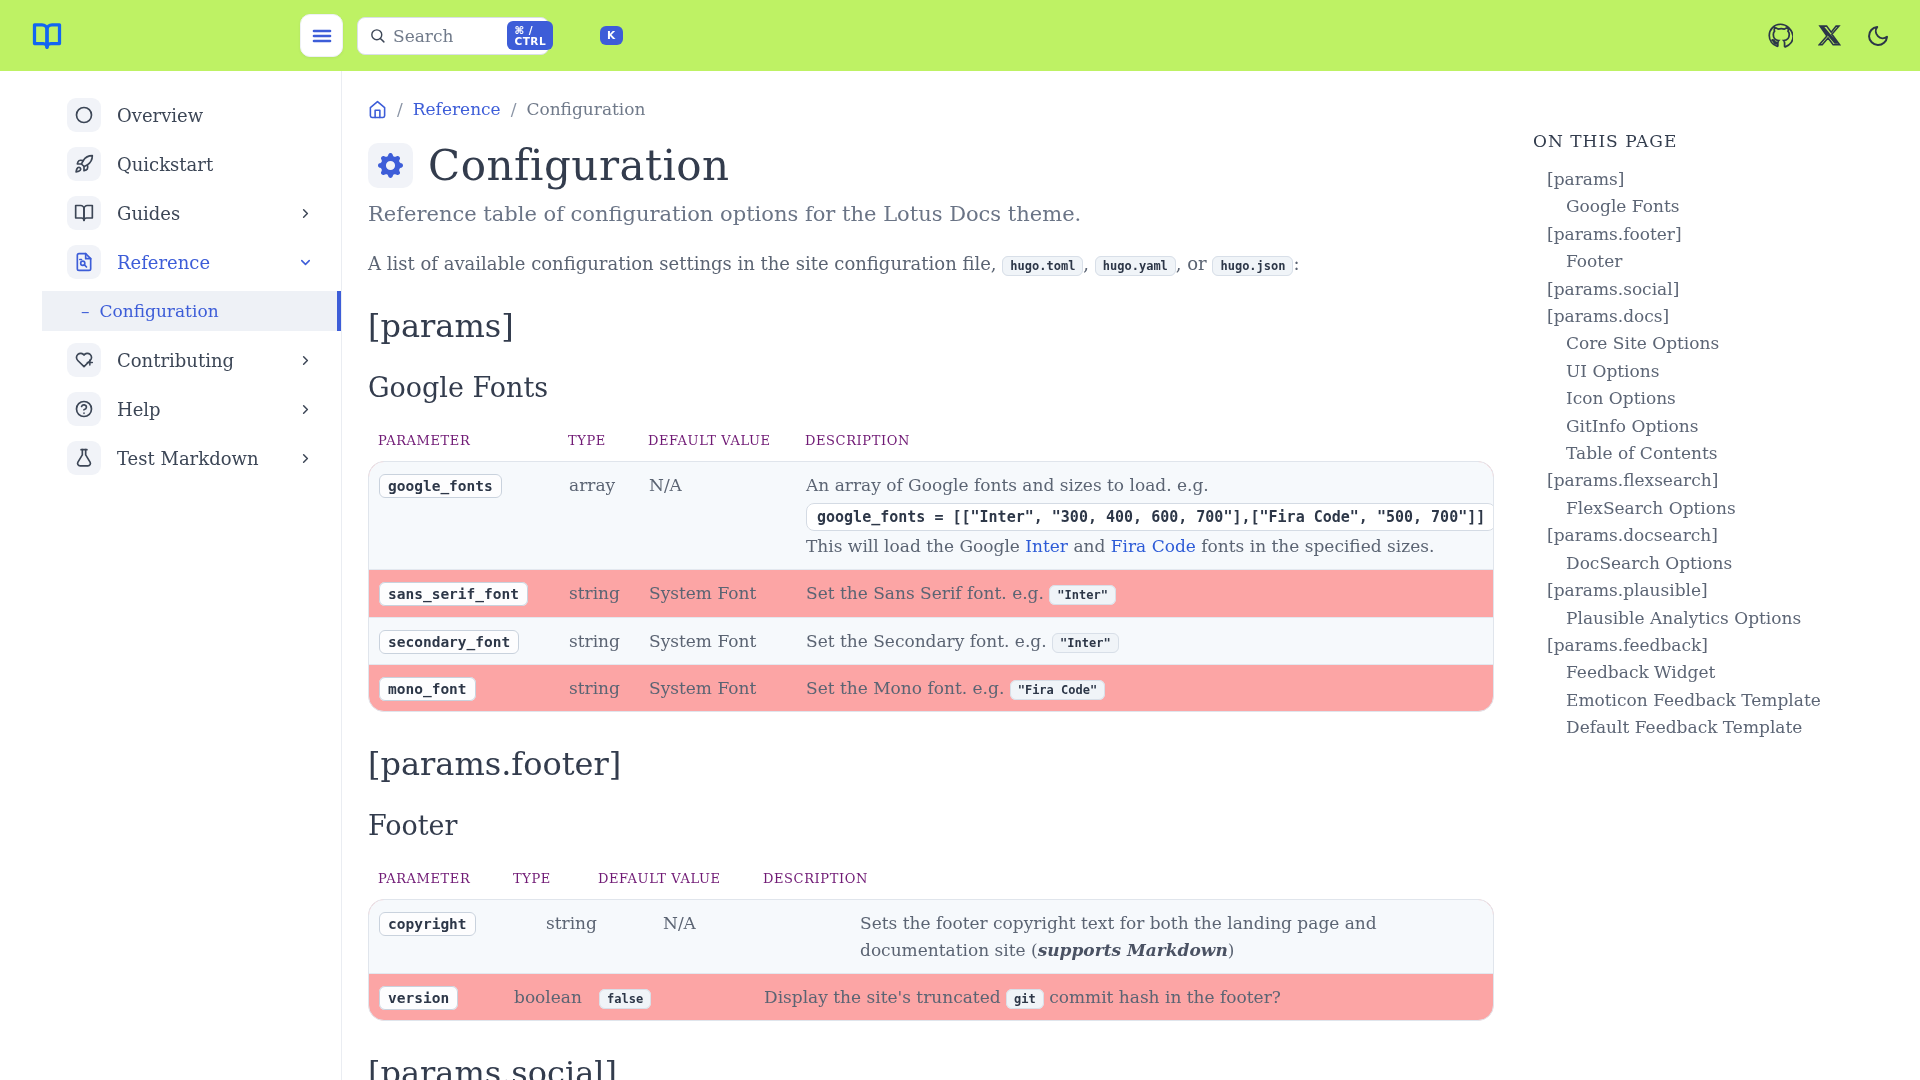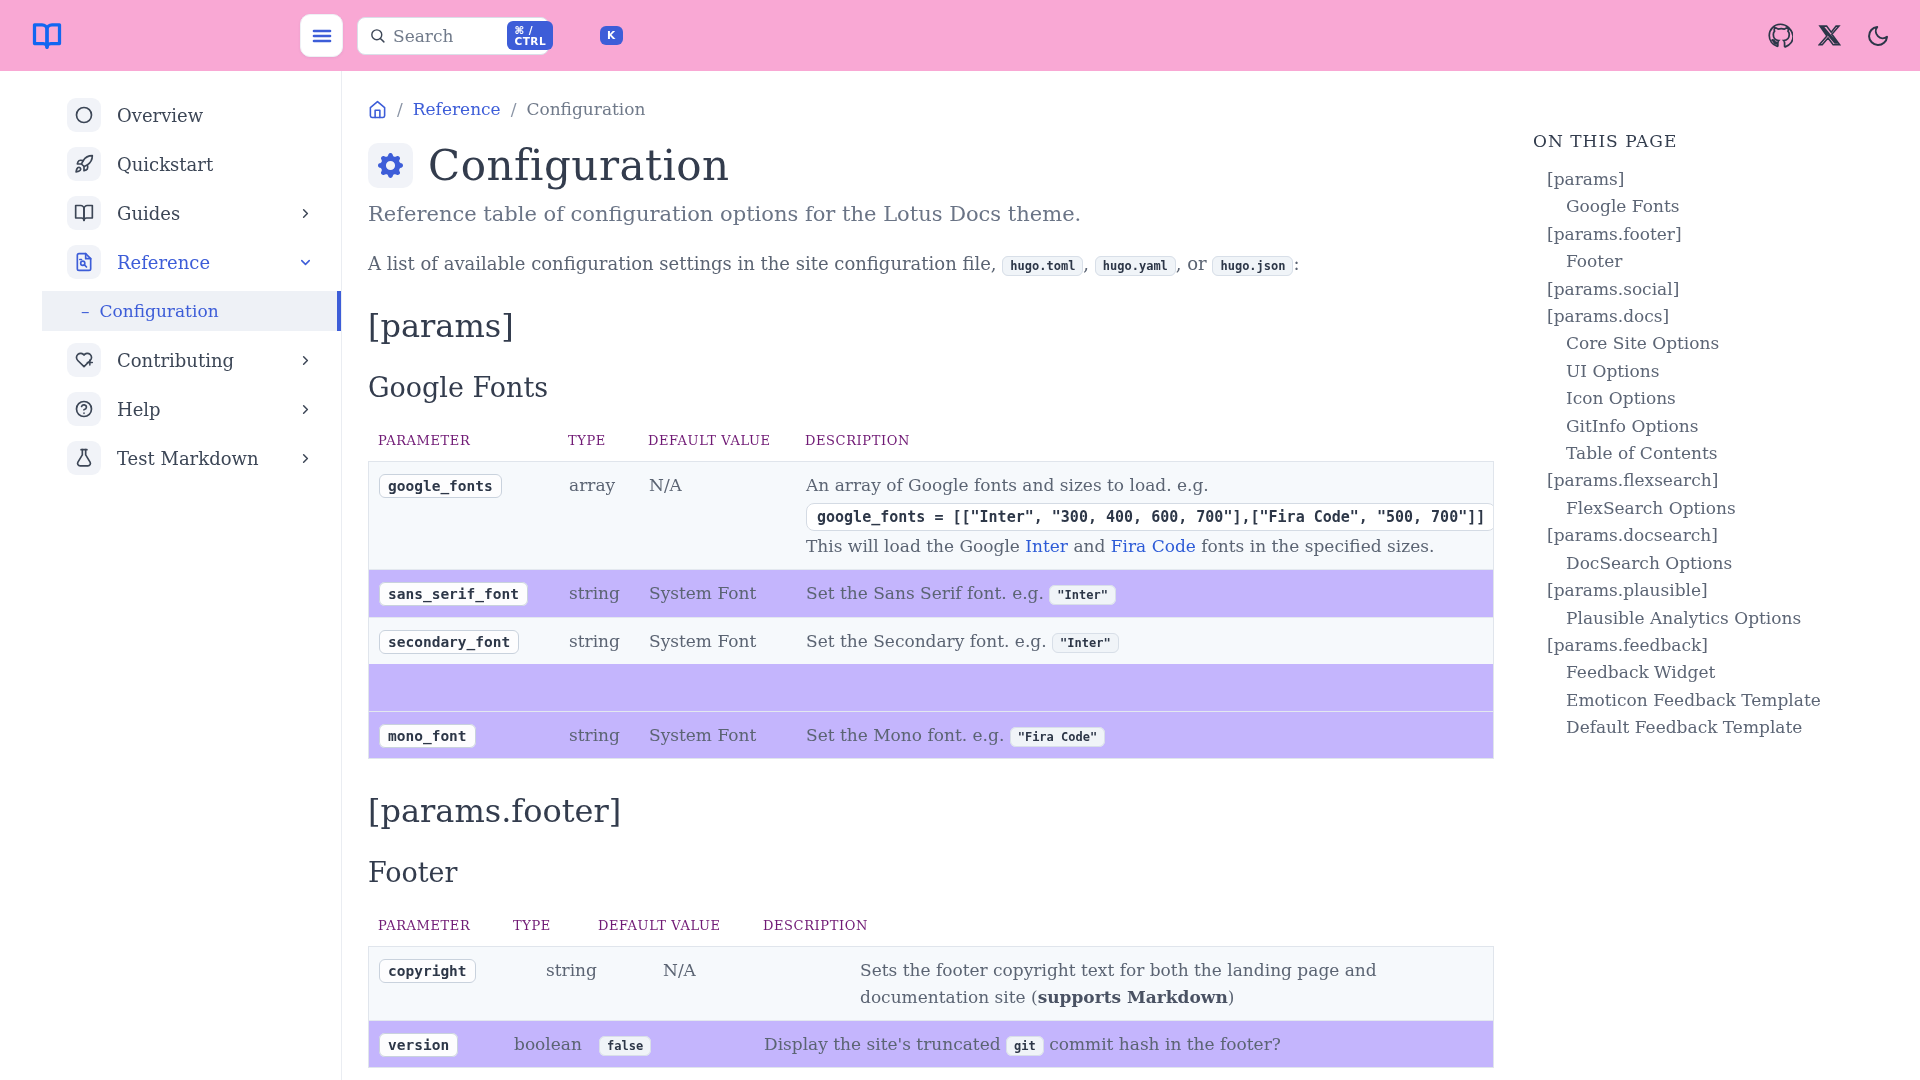--- a/index.html
+++ b/index.html
@@ -6,21 +6,21 @@
     --accent:#3d5dd8; --logo:#1266f1; --heading:#333c4d; --body:#5b6473;
     --muted:#707a8a; --border:#e0e5ec; --stripe:#f6f9fc; --iconbox:#f1f3f8;
     --navy:#2b3648;
   }
   *{box-sizing:border-box; margin:0; padding:0;}
   html,body{width:1920px; height:1080px; overflow:hidden; background:#fff;}
   body{font-family:"DejaVu Serif","Liberation Serif",serif; color:var(--body);}
   svg{display:block;}
 
   
-  .navbar{height:71px; display:flex; align-items:center; background:#f9a8d4;}
+  .navbar{height:71px; display:flex; align-items:center; background:#bef264;}
   .nav-logo-zone{width:300px; flex:0 0 300px; padding-left:30px;}
   .hamburger{width:43px; height:43px; border:1px solid #eef1f5; border-radius:10px;
     background:#fff; box-shadow:0 1px 3px rgba(40,60,120,.07); display:flex;
     align-items:center; justify-content:center; cursor:pointer; margin-right:14px;}
   .searchbox{height:38px; width:192px; border:1px solid #d9dfe8; border-radius:8px;
     display:flex; align-items:center; padding:0 7px 0 11px; gap:7px; cursor:text; background:#fff;}
   .searchbox .ph{color:var(--muted); font-size:17px;}
   .kbd{background:var(--accent); color:#fff; border-radius:6px;
     font-family:"DejaVu Sans","Liberation Sans",sans-serif; font-size:10.5px;
     font-weight:bold; padding:4px 7px; line-height:1; letter-spacing:.5px;margin-left:40px;}
@@ -59,37 +59,37 @@
   h1{font-size:42px; font-weight:400; color:var(--heading); letter-spacing:.5px;}
   .subtitle{font-size:21px; color:#6a7486; margin-top:12px;}
   .intro{font-size:18px; color:var(--body); margin-top:27px;}
   h2{font-size:32px; font-weight:400; color:var(--heading); margin-top:33px;}
   h3{font-size:27px; font-weight:400; color:var(--heading); margin-top:27px;}
 
   
   .tablewrap{margin-top:18px; max-width:1170px;}
   .thead{display:grid; padding:10px 10px; font-size:13px; letter-spacing:.6px;
     color:#701a75; }
-  .tbody{border:1px solid var(--border); border-radius:0; overflow:hidden; background:#c4b5fd;}
+  .tbody{border:1px solid var(--border); border-radius:16px; overflow:hidden; background:#fca5a5;}
   .trow{display:grid; padding:10px 10px; align-items:start; font-size:17px; min-height:43px;}
   .trow + .trow{border-top:1px solid #e3e8ef;}
   .tbody .trow:nth-child(odd){background:var(--stripe);}
   .cell{padding-right:12px; line-height:1.55;}
   code.badge{font-family:"DejaVu Sans Mono","Liberation Mono",monospace; font-size:14.5px;
     font-weight:bold; color:#2d3748; background:#fdfdfe; border:1px solid #c9d2dd;
     border-radius:6px; padding:3px 8px; white-space:nowrap;}
   code.inline{font-family:"DejaVu Sans Mono","Liberation Mono",monospace; font-size:12px;
     font-weight:bold; color:#2d3748; background:#f0f4f8; border:1px solid #d8dfe8;
     border-radius:6px; padding:2px 7px; white-space:nowrap;}
   .codeline{display:inline-block; margin:5px 0 3px 0;}
   .codeline code{font-family:"DejaVu Sans Mono","Liberation Mono",monospace; font-size:15px;
     font-weight:bold; color:#2d3748; background:#fff; border:1px solid #d4dbe4;
     border-radius:8px; padding:4px 10px; white-space:nowrap;}
   .cell a{color:#2d5bd7; text-decoration:none; cursor:pointer;}
-  .cell b{color:#4a5263;}
+  .cell b{color:#4a5263;font-style:italic;}
 
   
   .toc-title{font-size:17px; color:#333d4e; letter-spacing:1px;}
   .toc-list{margin-top:15px;}
   .toc-item{display:block; font-size:17px; line-height:27.4px; color:#5c6575;
     text-decoration:none; cursor:pointer; white-space:nowrap;}
   .toc-item.l1{padding-left:14px;}
   .toc-item.l2{padding-left:33px;}
 </style>
 </head>
@@ -293,21 +293,21 @@
                 <div class="cell">string</div>
                 <div class="cell">System Font</div>
                 <div class="cell">Set the Sans Serif font. e.g. <code class="inline">"Inter"</code></div>
               </div>
               <div class="trow" style="grid-template-columns: 190px 80px 157px 1fr;">
                 <div class="cell"><code class="badge">secondary_font</code></div>
                 <div class="cell">string</div>
                 <div class="cell">System Font</div>
                 <div class="cell">Set the Secondary font. e.g. <code class="inline">"Inter"</code></div>
               </div>
-              <div class="trow" style="grid-template-columns: 190px 80px 157px 1fr; margin-top: 47px;">
+              <div class="trow" style="grid-template-columns: 190px 80px 157px 1fr;">
                 <div class="cell"><code class="badge">mono_font</code></div>
                 <div class="cell">string</div>
                 <div class="cell">System Font</div>
                 <div class="cell">Set the Mono font. e.g. <code class="inline">"Fira Code"</code></div>
               </div>
             </div>
           </div>
         </section>
         <section>
           <h2>[params.footer]</h2>

